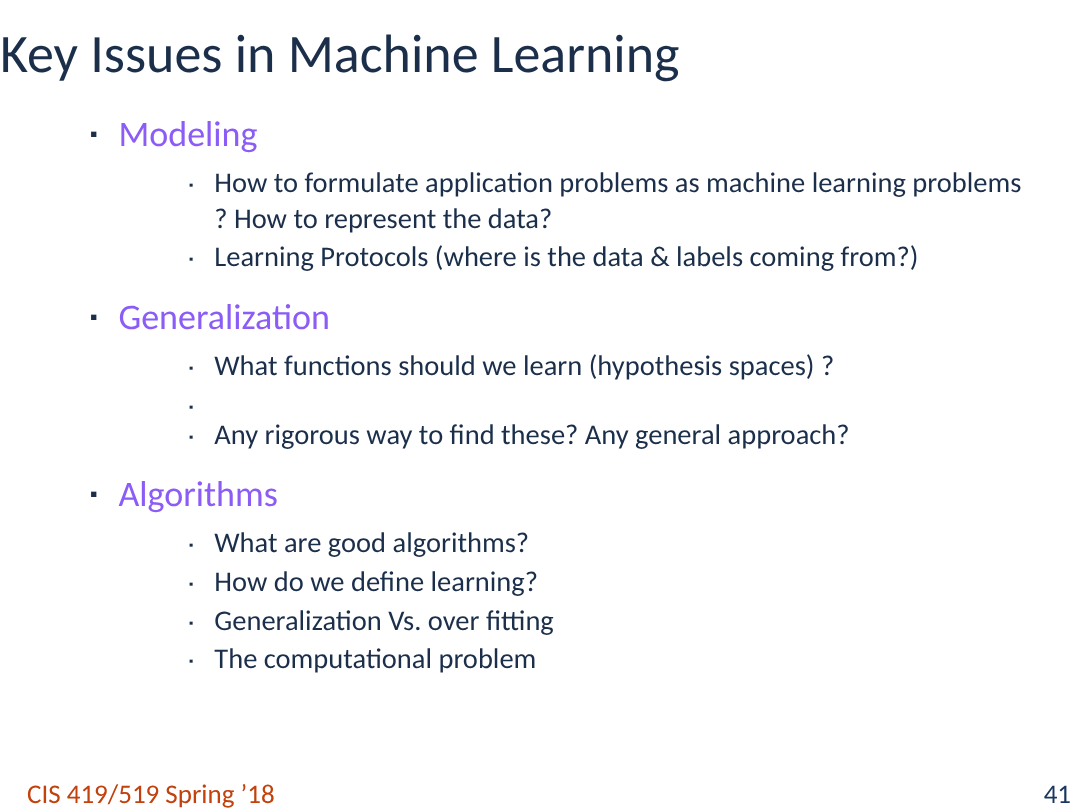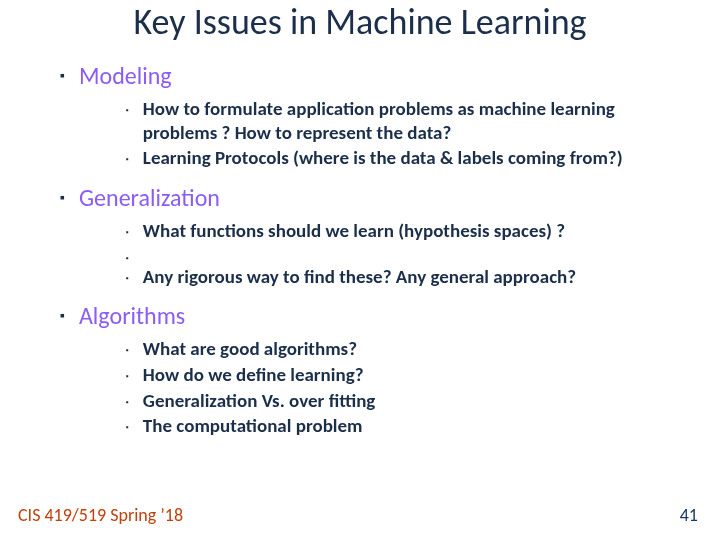--- a/index.html
+++ b/index.html
@@ -14,21 +14,21 @@
     position: relative;
   }
   .slide {
     width: 720px;
     height: 540px;
     position: relative;
     box-sizing: border-box;
   }
   .title {
     font-size: 36px;
-    text-align: center;
+    margin-top: 14px;
     margin-bottom: 8px;
     color: #1b2f4b;
     font-weight: 400;
   }
   .content {
     padding-left: 60px;
     padding-right: 30px;
   }
   .top-item {
     display: flex;
@@ -60,32 +60,31 @@
   .bullet-sm {
     font-size: 8px;
     margin-right: 14px;
     margin-top: 8px;
     color: #1b2f4b;
     flex-shrink: 0;
   }
   .sub-text {
     font-size: 19px;
     color: #1b2f4b;
-    font-weight: bold;
   }
   .footer-left {
     position: absolute;
     left: 18px;
     bottom: 14px;
     font-size: 18px;
     color: #c2410c;
   }
   .footer-right {
     position: absolute;
-    right: 22px;
+    right: 6px;
     bottom: 14px;
     font-size: 18px;
     color: #17375e;
   }
 </style>
 </head>
 <body>
 
 <div class="slide">
   <div class="title">Key Issues in Machine Learning</div>

